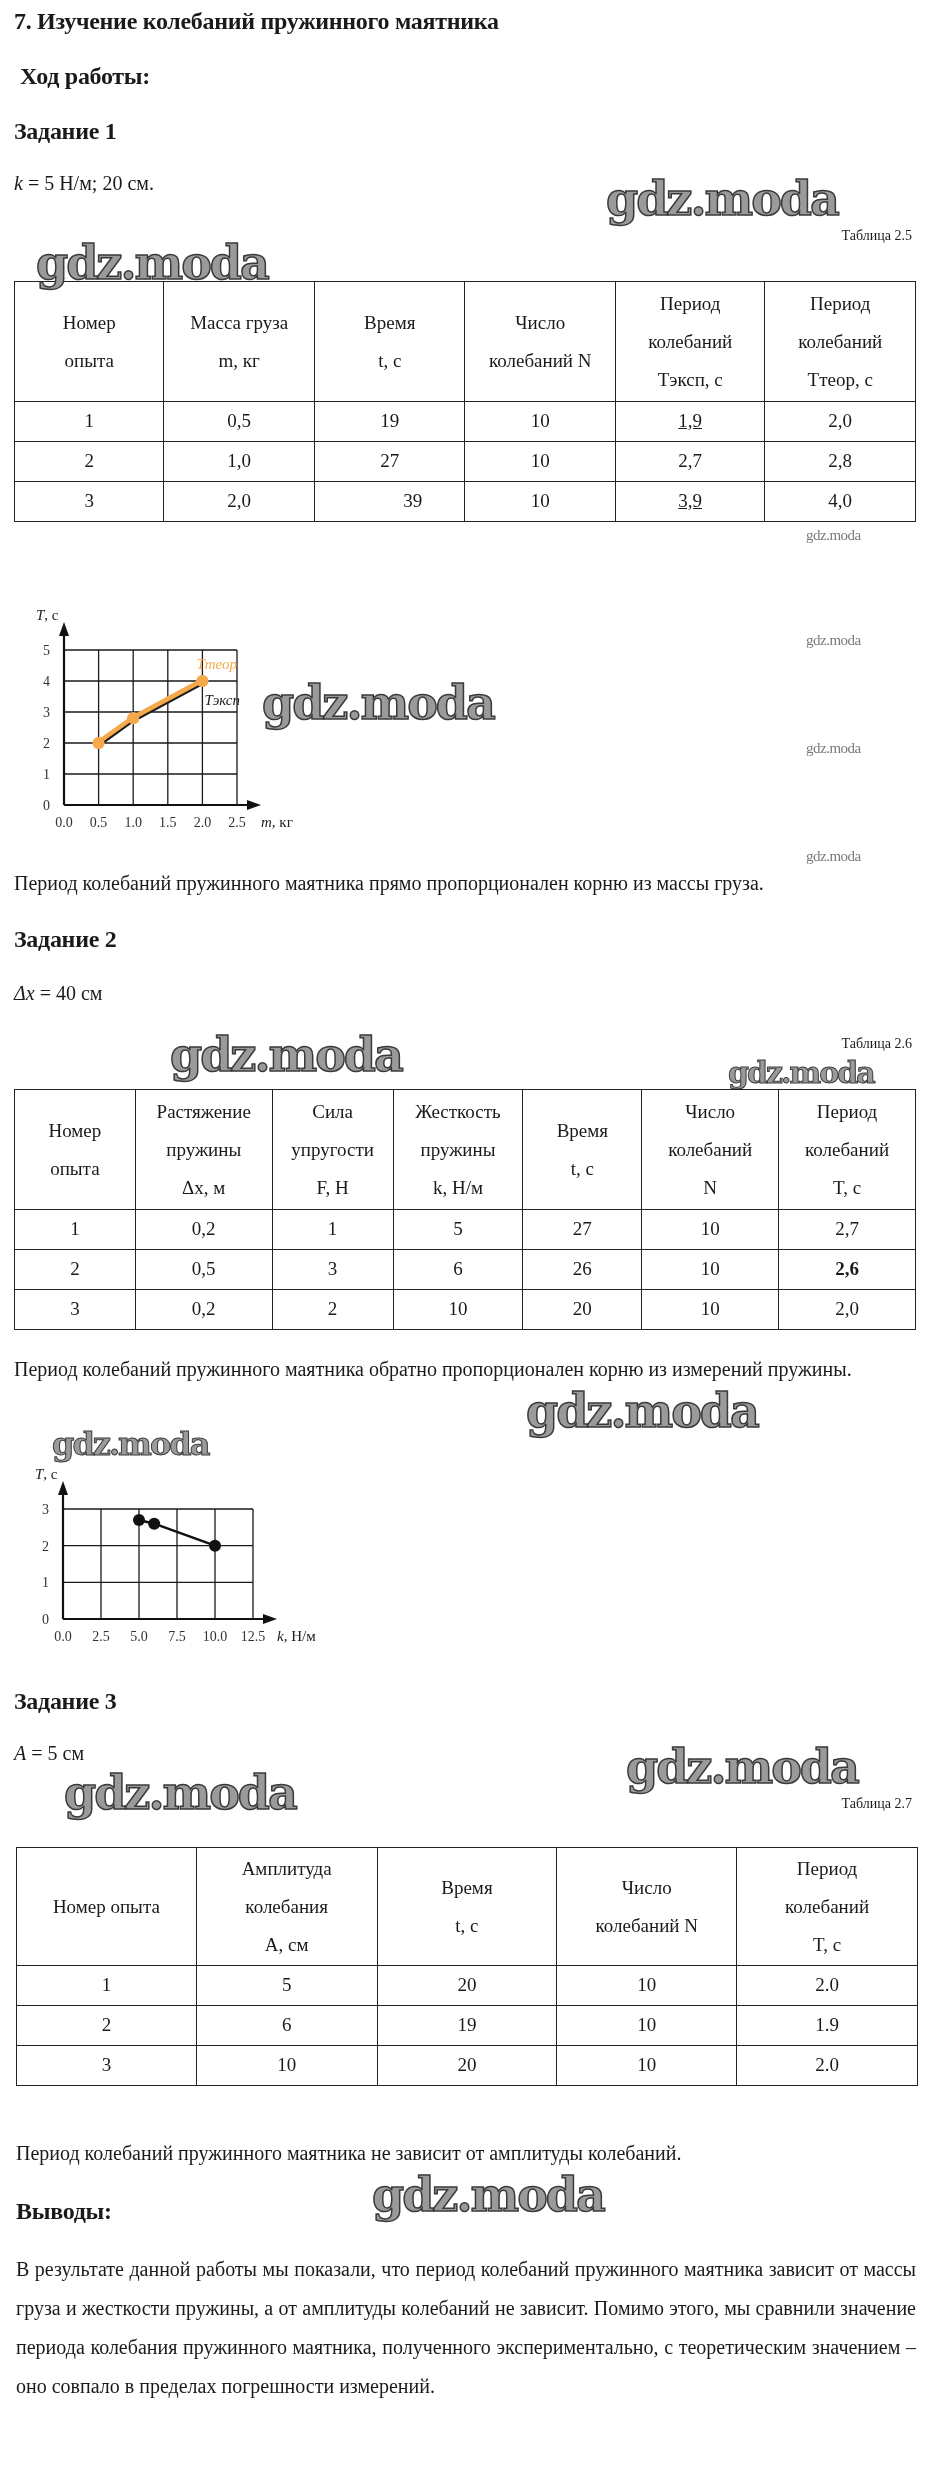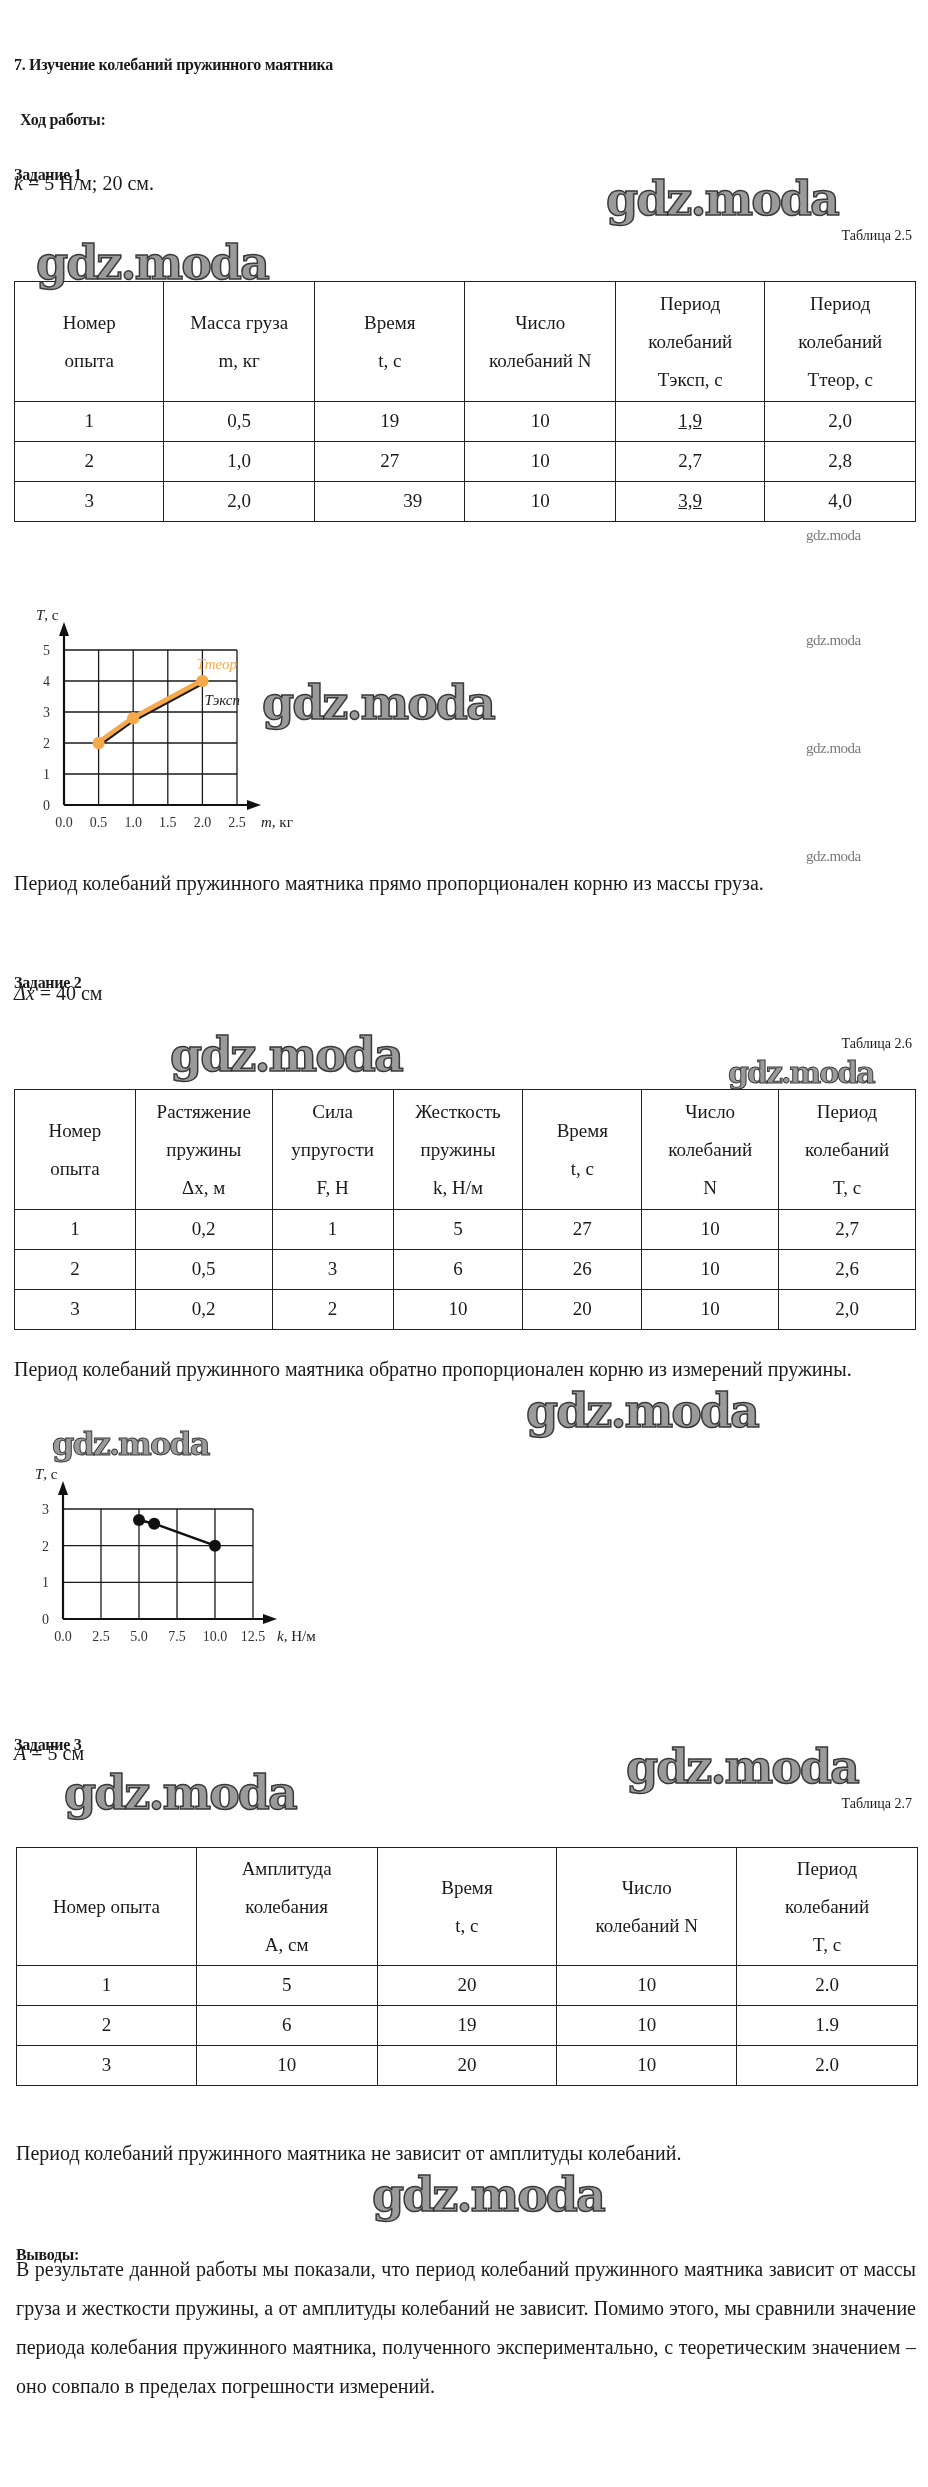--- a/index.html
+++ b/index.html
@@ -1,19 +1,19 @@
 <!DOCTYPE html>
 <html><head>
 <meta charset="utf-8">
 <style>
   html, body { margin: 0; padding: 0; background: #ffffff; }
   body { width: 928px; height: 2487px; position: relative; overflow: hidden;
          font-family: "Liberation Serif", "DejaVu Serif", serif; color: #1a1a1a; }
   .abs { position: absolute; }
-  .h { font-weight: bold; font-size: 16px; letter-spacing: -0.3px; margin-top: 48px; }
+  .h { font-weight: bold; font-size: 24px; letter-spacing: -0.3px; }
   .p { font-size: 20px; }
   .caption { font-size: 14px; text-align: right; }
   i, .it { font-style: italic; }
   table.t { position: absolute; border-collapse: collapse; font-size: 19px; }
   table.t td { border: 1.5px solid #222; text-align: center; vertical-align: middle;
                line-height: 38px; padding: 0 2px; }
   table.t td.hd { line-height: 38px; }
   .wm { position: absolute; font-family: "DejaVu Serif", "Liberation Serif", serif; font-weight: bold;
         color: #9a9a9a; -webkit-text-stroke: 1.5px #3a3a3a; letter-spacing: -2px;
         font-size: 46px; line-height: 1; }
@@ -211,21 +211,21 @@
         <td style="vertical-align: top;">10</td>
         <td style="vertical-align: top;">2,7</td>
       </tr>
       <tr style="height: 40px;">
         <td style="vertical-align: top;">2</td>
         <td style="vertical-align: top;">0,5</td>
         <td style="vertical-align: top;">3</td>
         <td style="vertical-align: top;">6</td>
         <td style="vertical-align: top;">26</td>
         <td style="vertical-align: top;">10</td>
-        <td style="vertical-align: top;">2,6</td>
+        <td style="vertical-align: top; font-weight: bold;">2,6</td>
       </tr>
       <tr style="height: 40px;">
         <td style="vertical-align: top;">3</td>
         <td style="vertical-align: top;">0,2</td>
         <td style="vertical-align: top;">2</td>
         <td style="vertical-align: top;">10</td>
         <td style="vertical-align: top;">20</td>
         <td style="vertical-align: top;">10</td>
         <td style="vertical-align: top;">2,0</td>
       </tr>

